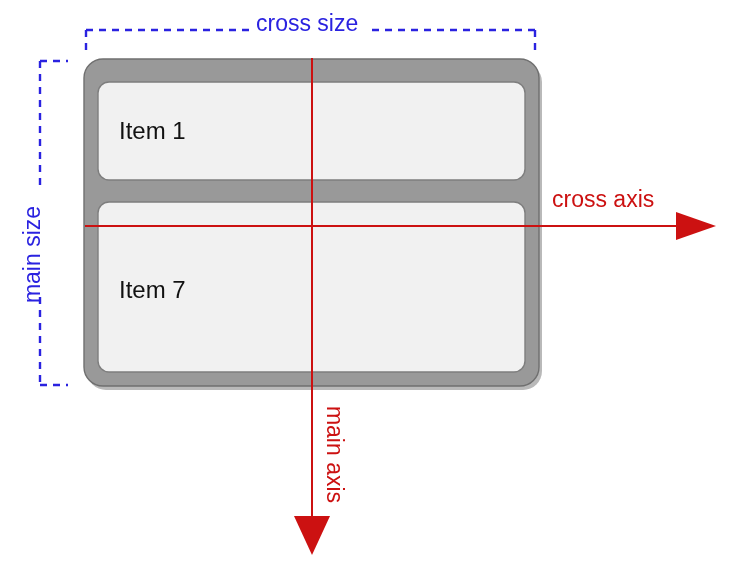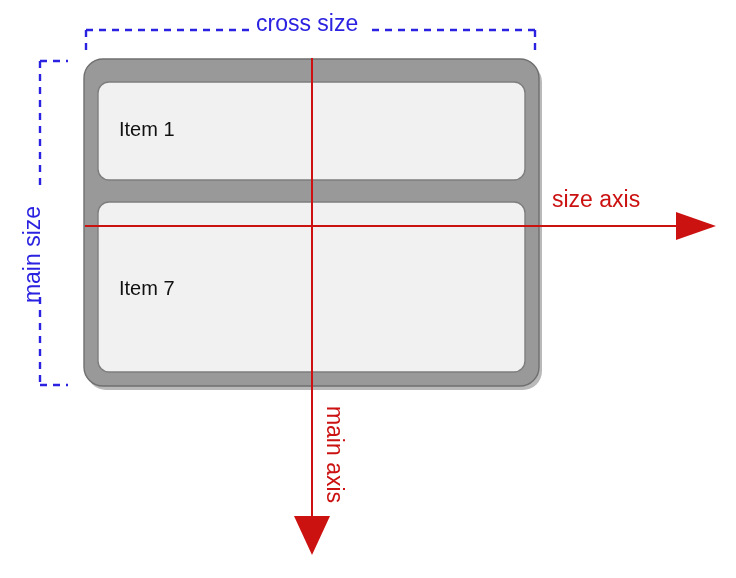--- a/index.html
+++ b/index.html
@@ -35,21 +35,21 @@
   .label-blue {
     color: #2a22e0;
     font-size: 23px;
   }
   .label-red {
     color: #cc1111;
     font-size: 23px;
   }
   .label-item {
     color: #111111;
-    font-size: 20px;
+    font-size: 24px;
   }
   
   #cross-size-label {
     left: 256px;
     top: 12px;
   }
   #main-size-label {
     left: -23px;
     top: 243px;
     transform: rotate(-90deg);
@@ -128,21 +128,21 @@
     <g>
       <line x1="312" y1="58" x2="312" y2="520" stroke="#cc1111" stroke-width="2"></line>
       <polygon points="294,516 330,516 312,555" fill="#cc1111"></polygon>
     </g>
   </svg>
 
   <div class="label label-blue" id="cross-size-label">cross size</div>
 
   <div class="label label-blue" id="main-size-label">main size</div>
 
-  <div class="label label-red" id="cross-axis-label">size axis</div>
+  <div class="label label-red" id="cross-axis-label">cross axis</div>
 
   <div class="label label-red" id="main-axis-label">main axis</div>
 
   <div class="label label-item" id="item-1-label">Item 1</div>
 
   <div class="label label-item" id="item-2-label">Item 7</div>
 
 </div>
 
 </body></html>

